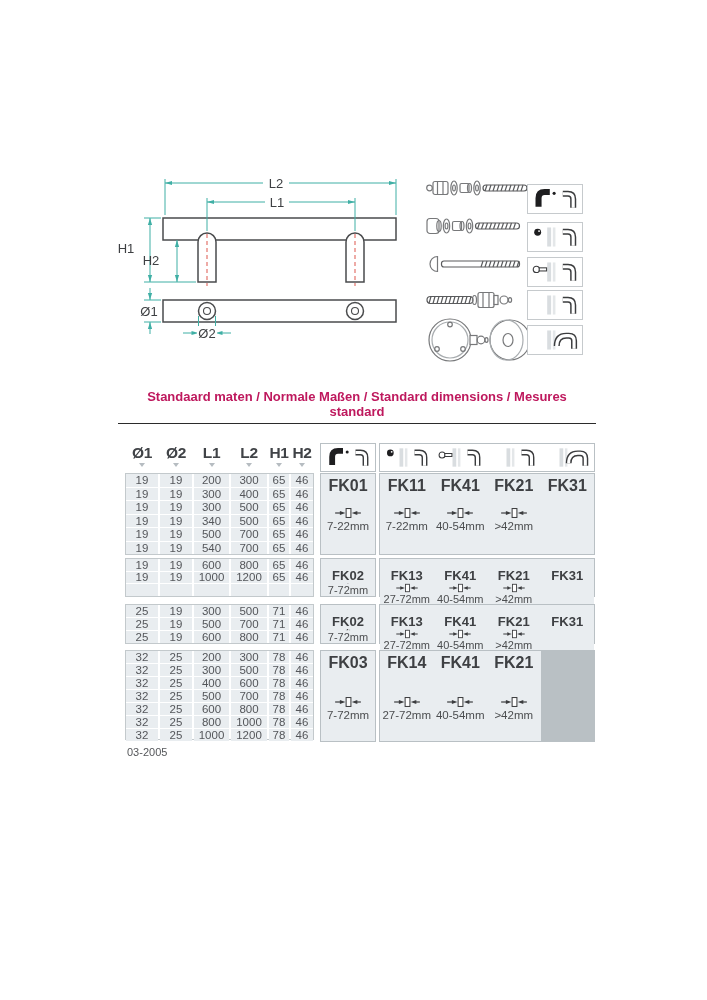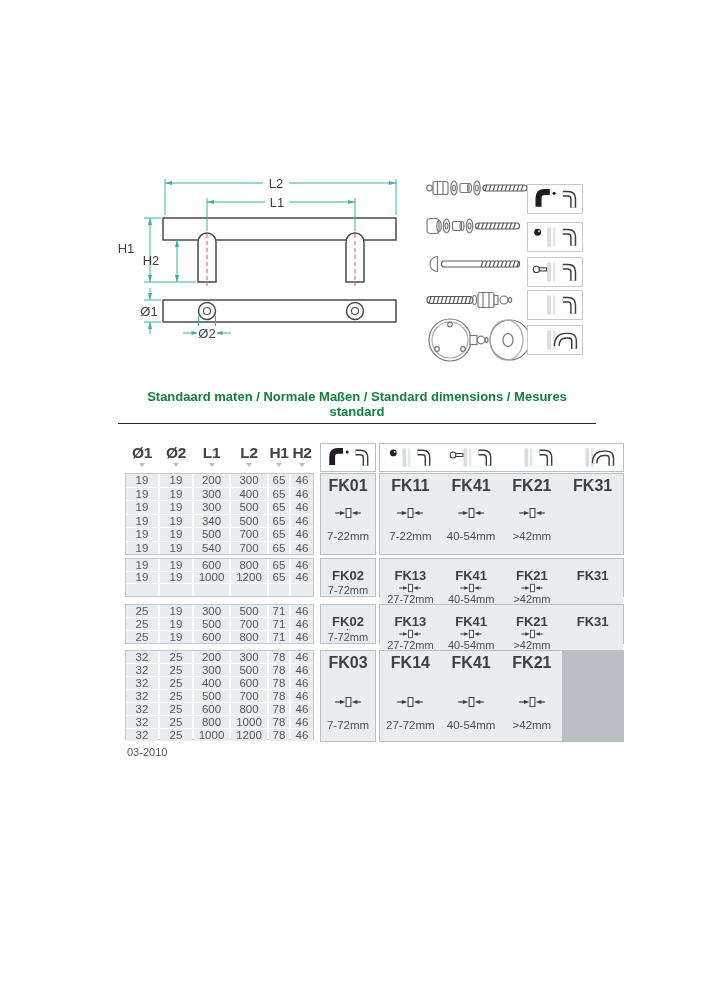--- a/index.html
+++ b/index.html
@@ -2,48 +2,48 @@
 <html><head>
 <meta charset="utf-8">
 <style>
   *{box-sizing:border-box;margin:0;padding:0}
   html,body{background:#fff}
   body{font-family:"Liberation Sans",sans-serif}
   .page{position:relative;width:707px;height:1000px;background:#fff;overflow:hidden}
 
   
   .titlebox{position:absolute;left:118px;top:389px;width:478px;text-align:center;
-    font-weight:bold;font-size:13px;color:#15803d;padding-bottom:4px;border-bottom:1.5px solid #2b2b2b}
+    font-weight:bold;font-size:13px;color:#be185d;padding-bottom:4px;border-bottom:1.5px solid #2b2b2b}
   .sub{position:absolute;left:118px;top:410px;width:478px;text-align:center;font-size:12.8px;color:#c25055}
 
   
   .lhead{position:absolute;left:125px;top:444px;width:189px;display:grid;
     grid-template-columns:32px 32px 35px 36px 20px 22px;gap:0 2px;padding:0 1px}
   .lh{display:flex;flex-direction:column;align-items:center}
   .lh i{font-style:normal;font-size:15.5px;font-weight:bold;color:#404347;line-height:17px;letter-spacing:-0.3px}
   .tri{display:block;width:0;height:0;border-left:3.5px solid transparent;border-right:3.5px solid transparent;
     border-top:4.5px solid #b6bcc1;margin-top:2px;text-decoration:none}
   .lblk{position:absolute;left:125px;width:189px;display:grid;
     grid-template-columns:32px 32px 35px 36px 20px 22px;gap:1px 2px;background:#fff;border:1px solid #c3c9cc}
   .r125{grid-auto-rows:12.5px}.r116{grid-auto-rows:11.6px}.r12{grid-auto-rows:12px}
   .lc{background:#e9edf0;display:flex;align-items:center;justify-content:center;
     font-style:normal;font-size:11.5px;color:#54565a}
   .foot{position:absolute;left:127px;top:746px;font-size:11px;color:#55575a}
 
   
   .fkbox{position:absolute;left:320px;width:56px;border:1px solid #b9c0c4;background:#e9edf0;
     display:flex;flex-direction:column;align-items:center}
-  .fkgrid{position:absolute;left:379px;width:245px;display:grid;grid-template-columns:repeat(4,1fr);
+  .fkgrid{position:absolute;left:379px;width:216px;display:grid;grid-template-columns:repeat(4,1fr);
     gap:0;background:#b9c0c4;border:1px solid #b9c0c4}
   .fkcell{background:#e9edf0;display:flex;flex-direction:column;align-items:center}
   .hdr{background:#fff}
   .hdr .fkcell{background:#fff;justify-content:center}
   .fkbox.hdr{justify-content:center}
   .code{font-style:normal;font-weight:bold;font-size:16px;color:#3e4043;padding-top:3px}
-  .range{font-style:normal;font-size:11.5px;color:#4b4d4f;margin-top:11px}
+  .range{font-style:normal;font-size:11.5px;color:#4b4d4f;margin-top:1px}
   .thick{width:28px;height:12px}
   .sp1 .thick{margin-top:12px}
   .sp2 .thick{margin-top:0;height:10px}
   .sp2 .code{padding-top:9px;font-size:13px}
   .sp2 .range{font-size:11px;margin-top:0}
   .sp3 .thick{margin-top:24px}
   .hico{width:50px;height:25px}
 
   
   .mbox{position:absolute;left:527px;width:56px;height:30px;background:#fff;border:1px solid #c6cacd;
@@ -393,21 +393,21 @@
       <i class="lc">78</i>
       <i class="lc">46</i>
     <i class="lc">32</i>
       <i class="lc">25</i>
       <i class="lc">1000</i>
       <i class="lc">1200</i>
       <i class="lc">78</i>
       <i class="lc">46</i>
   </div>
 
-  <div class="foot">03-2010</div>
+  <div class="foot">03-2005</div>
 
   <div class="fkbox hdr" style="top:443px;height:29px">
     <svg class="hico">
         <use href="#i-fk01"></use>
       </svg>
   </div>
   <div class="fkgrid hdr" style="top:443px;height:29px">
     <div class="fkcell">
         <svg class="hico">
           <use href="#i-fk11"></use>

